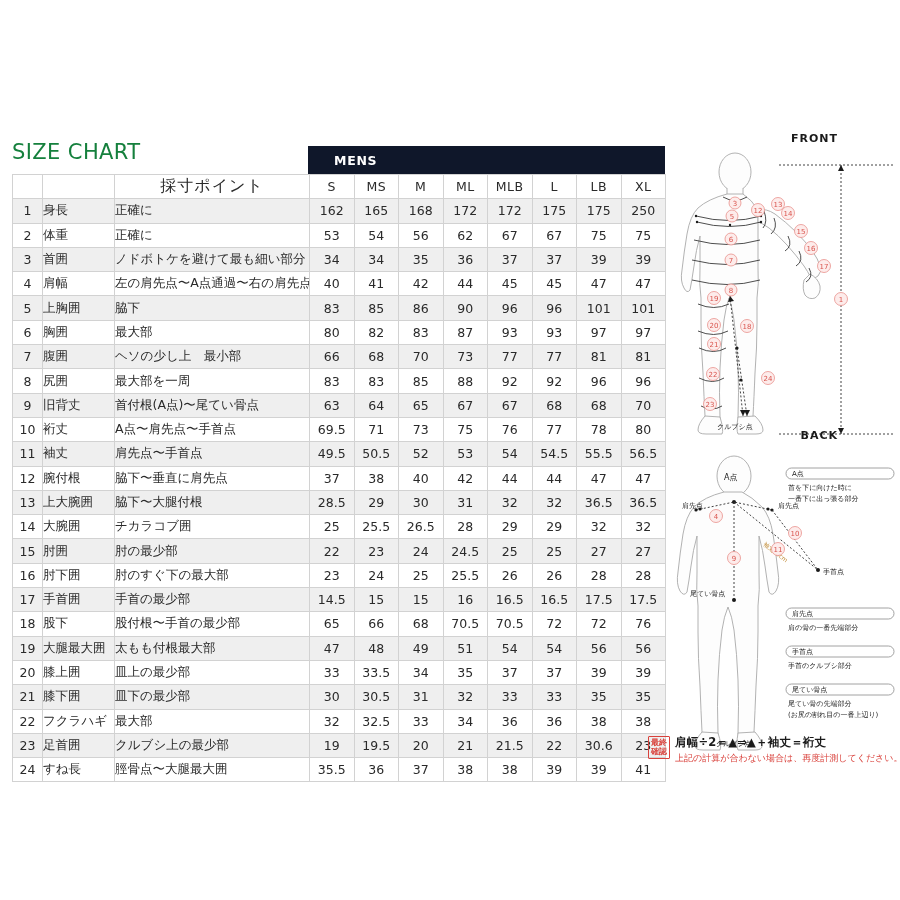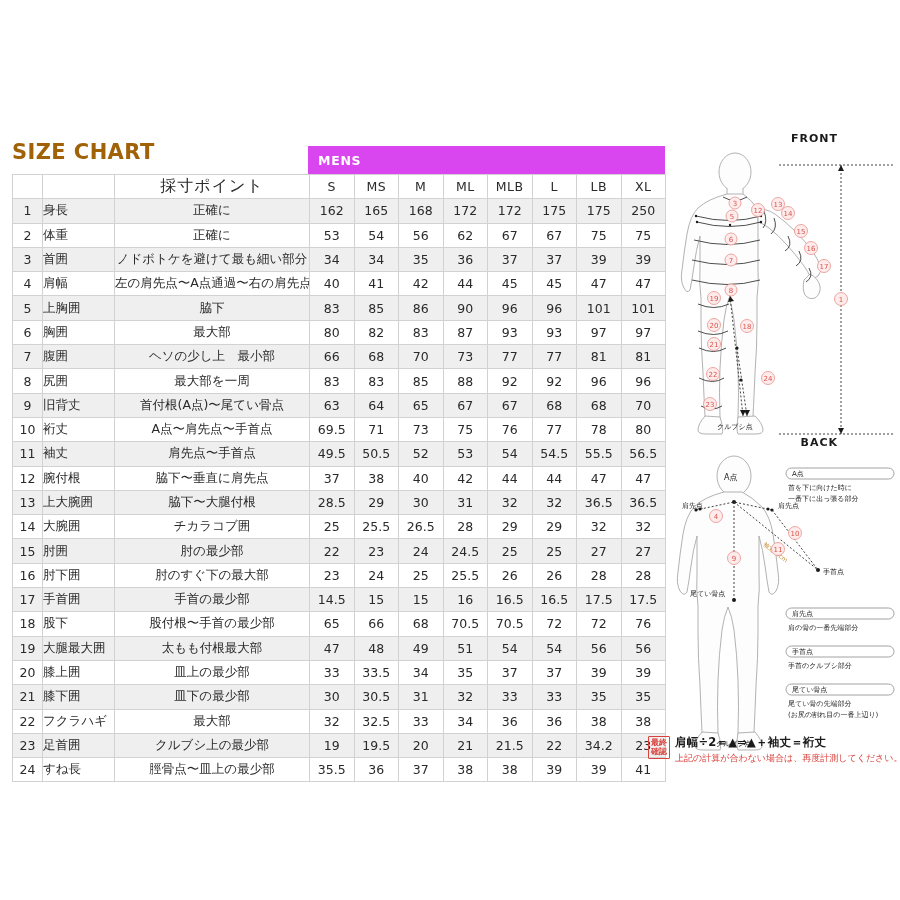--- a/index.html
+++ b/index.html
@@ -14,38 +14,38 @@
     position: relative;
     width: 900px; height: 900px;
     background: #ffffff;
   }
 
   
   #size-chart-title {
     position: absolute;
     left: 12px; top: 140px;
     font-size: 21px;
-    font-weight: bold;
+    font-weight: normal;
     letter-spacing: 0.4px;
-    color: #a16207;
+    color: #15803d;
   }
 
   
   #mens-banner {
     position: absolute;
     left: 308px; top: 146px;
     width: 357px; height: 28px;
-    background: #d946ef;
+    background: #0f172a;
     color: #ffffff;
     font-size: 12.5px;
     font-weight: bold;
     letter-spacing: 0.7px;
     display: flex;
     align-items: center;
-    padding-left: 10px;
+    padding-left: 26px;
   }
 
   
   #chart-table-wrap {
     position: absolute;
     left: 12px; top: 174px;
     width: 653px;
   }
   table.chart {
     border-collapse: collapse;
@@ -81,38 +81,38 @@
     font-size: 16px;
     letter-spacing: 1px;
   }
   thead th.hdr-size { font-size: 12.5px; letter-spacing: 0.5px; }
 
   tbody tr:nth-child(odd) td { background: #efefef; }
   tbody tr:nth-child(even) td { background: #ffffff; }
 
   td.idx  { text-align: center; font-size: 11.5px; color: #333; }
   td.name { text-align: left; padding-left: 7px; font-size: 12.5px; }
-  td.desc { text-align: center; padding-left: 7px; font-size: 12.5px; }
+  td.desc { text-align: left; padding-left: 7px; font-size: 12.5px; }
   td.val  { text-align: center; font-size: 12.5px; }
 
   
   #figures {
     position: absolute;
     left: 668px; top: 128px;
     width: 232px; height: 660px;
   }
   .fig-caption {
     text-align: right;
     font-size: 11px;
     font-weight: bold;
     letter-spacing: 1px;
     color: #1a1a1a;
   }
   #front-caption { position: absolute; left: 0; top: 4px; width: 170px; }
-  #back-caption  { position: absolute; left: 0; top: 308px; width: 170px; }
+  #back-caption  { position: absolute; left: 0; top: 301px; width: 170px; }
 
   svg.figure { position: absolute; left: 0; }
   #front-svg { top: 20px; }
   #back-svg  { top: 322px; }
 
   .body-outline {
     fill: #fdfdfd;
     stroke: #a9a9a9;
     stroke-width: 0.9;
   }
@@ -488,27 +488,27 @@
           <tr>
             <td class="idx">23</td>
             <td class="name">足首囲</td>
             <td class="desc">クルブシ上の最少部</td>
             <td class="val">19</td>
             <td class="val">19.5</td>
             <td class="val">20</td>
             <td class="val">21</td>
             <td class="val">21.5</td>
             <td class="val">22</td>
-            <td class="val">34.2</td>
+            <td class="val">30.6</td>
             <td class="val">23</td>
           </tr>
           <tr>
             <td class="idx">24</td>
             <td class="name">すね長</td>
-            <td class="desc">脛骨点〜皿上の最少部</td>
+            <td class="desc">脛骨点〜大腿最大囲</td>
             <td class="val">35.5</td>
             <td class="val">36</td>
             <td class="val">37</td>
             <td class="val">38</td>
             <td class="val">38</td>
             <td class="val">39</td>
             <td class="val">39</td>
             <td class="val">41</td>
           </tr>
         </tbody>

